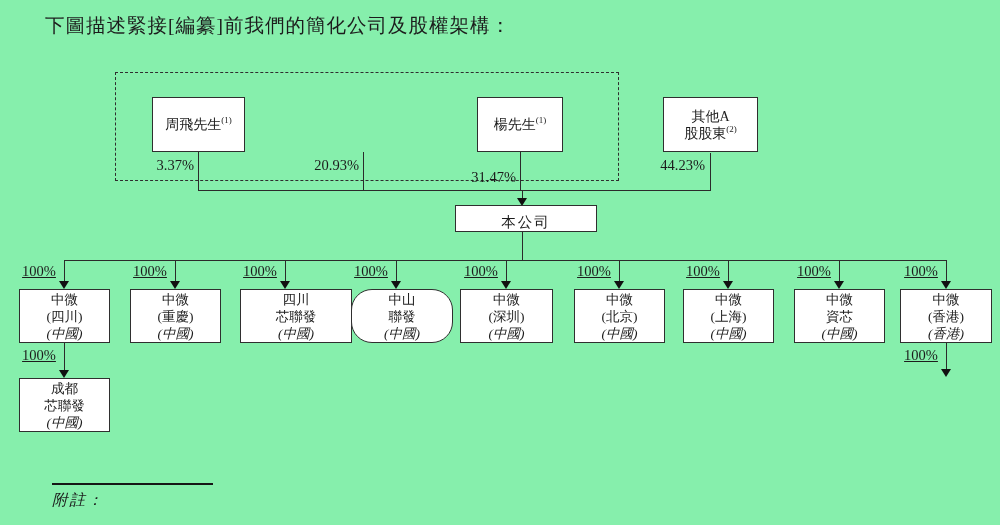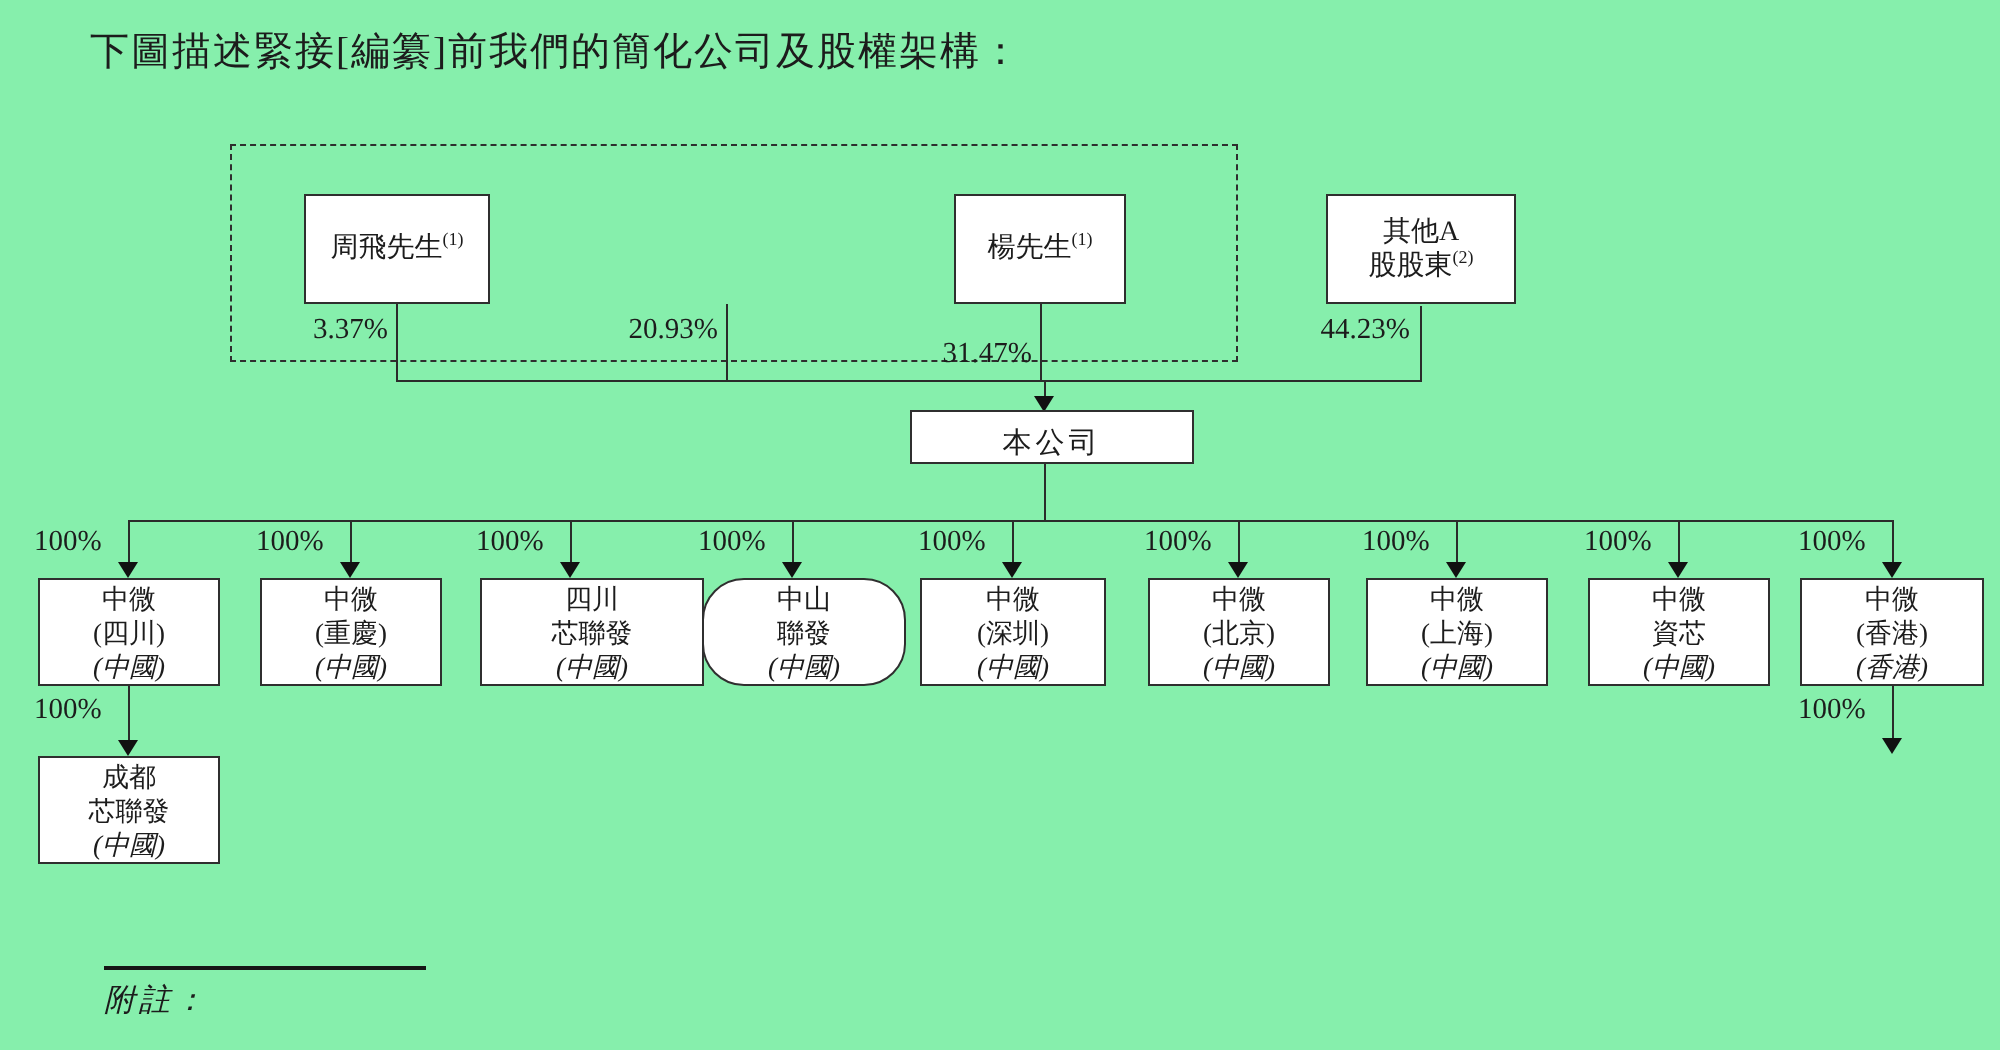--- a/index.html
+++ b/index.html
@@ -35,21 +35,21 @@
   .hline{position:absolute;height:1.3px;background:#2b2b2b;}
   .arrow-down{
     position:absolute;width:0;height:0;
     border-left:5px solid transparent;border-right:5px solid transparent;
     border-top:8px solid #111;
   }
   .pct{
     position:absolute;font-size:14.5px;text-align:right;width:70px;
     white-space:nowrap;
   }
-  .pct100{position:absolute;font-size:14.5px;text-align:left;width:44px;white-space:nowrap;}
+  .pct100{position:absolute;font-size:14.5px;text-align:center;width:44px;white-space:nowrap;text-decoration:underline;}
   .foot-rule{position:absolute;left:52px;top:483px;width:161px;height:2px;background:#161616;}
   .foot-label{position:absolute;left:52px;top:490px;font-size:15.5px;font-style:italic;letter-spacing:2px;}
 </style>
 </head>
 <body>
 
 <div class="canvas">
 
   <div class="title">下圖描述緊接[編纂]前我們的簡化公司及股權架構：</div>
 

